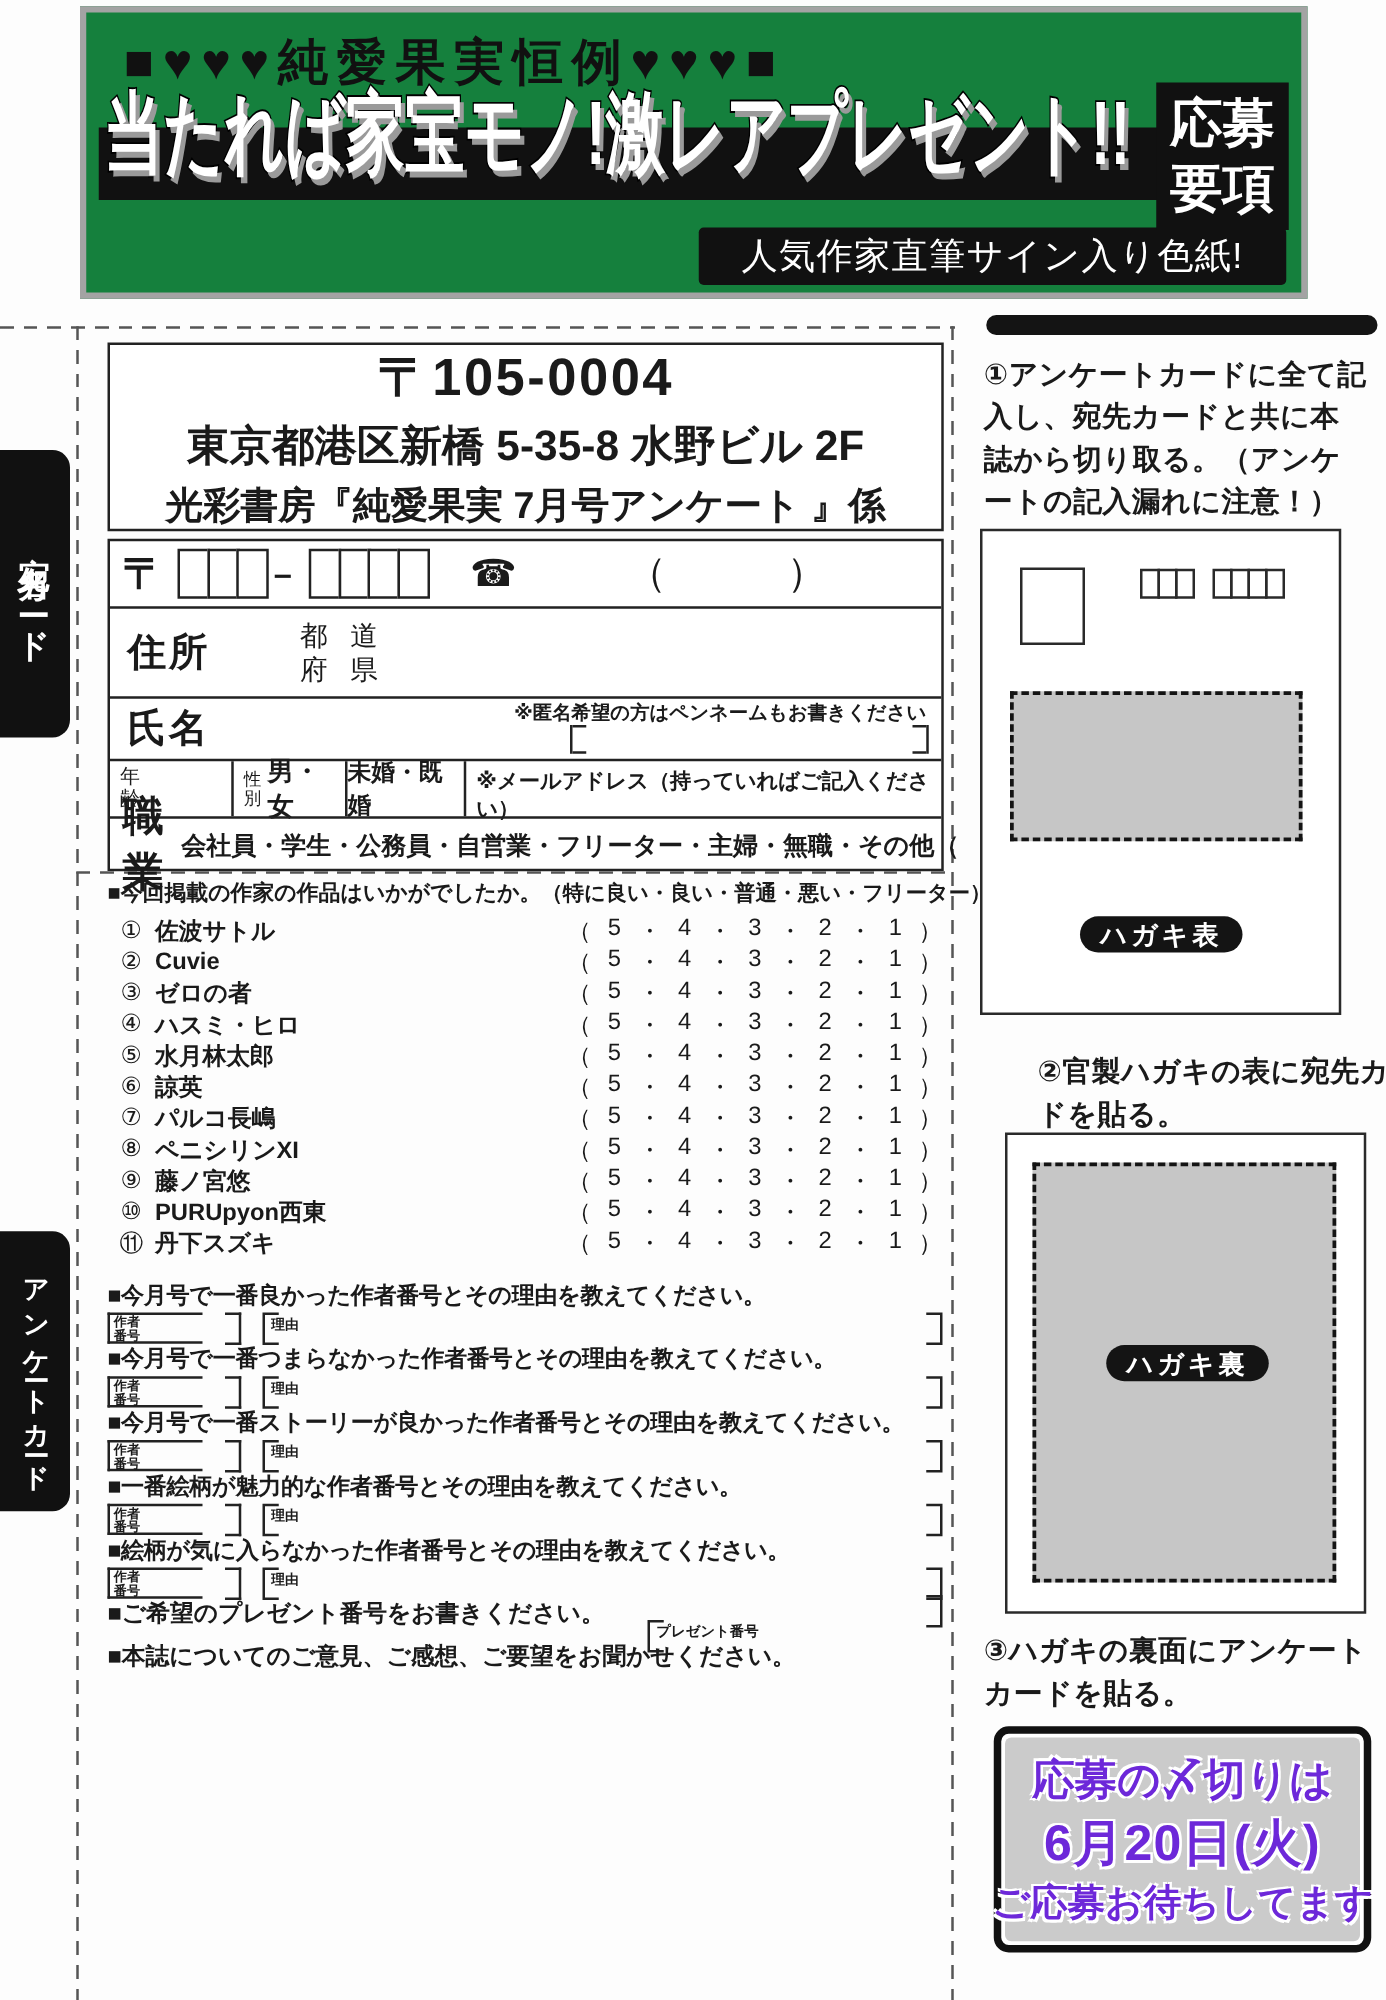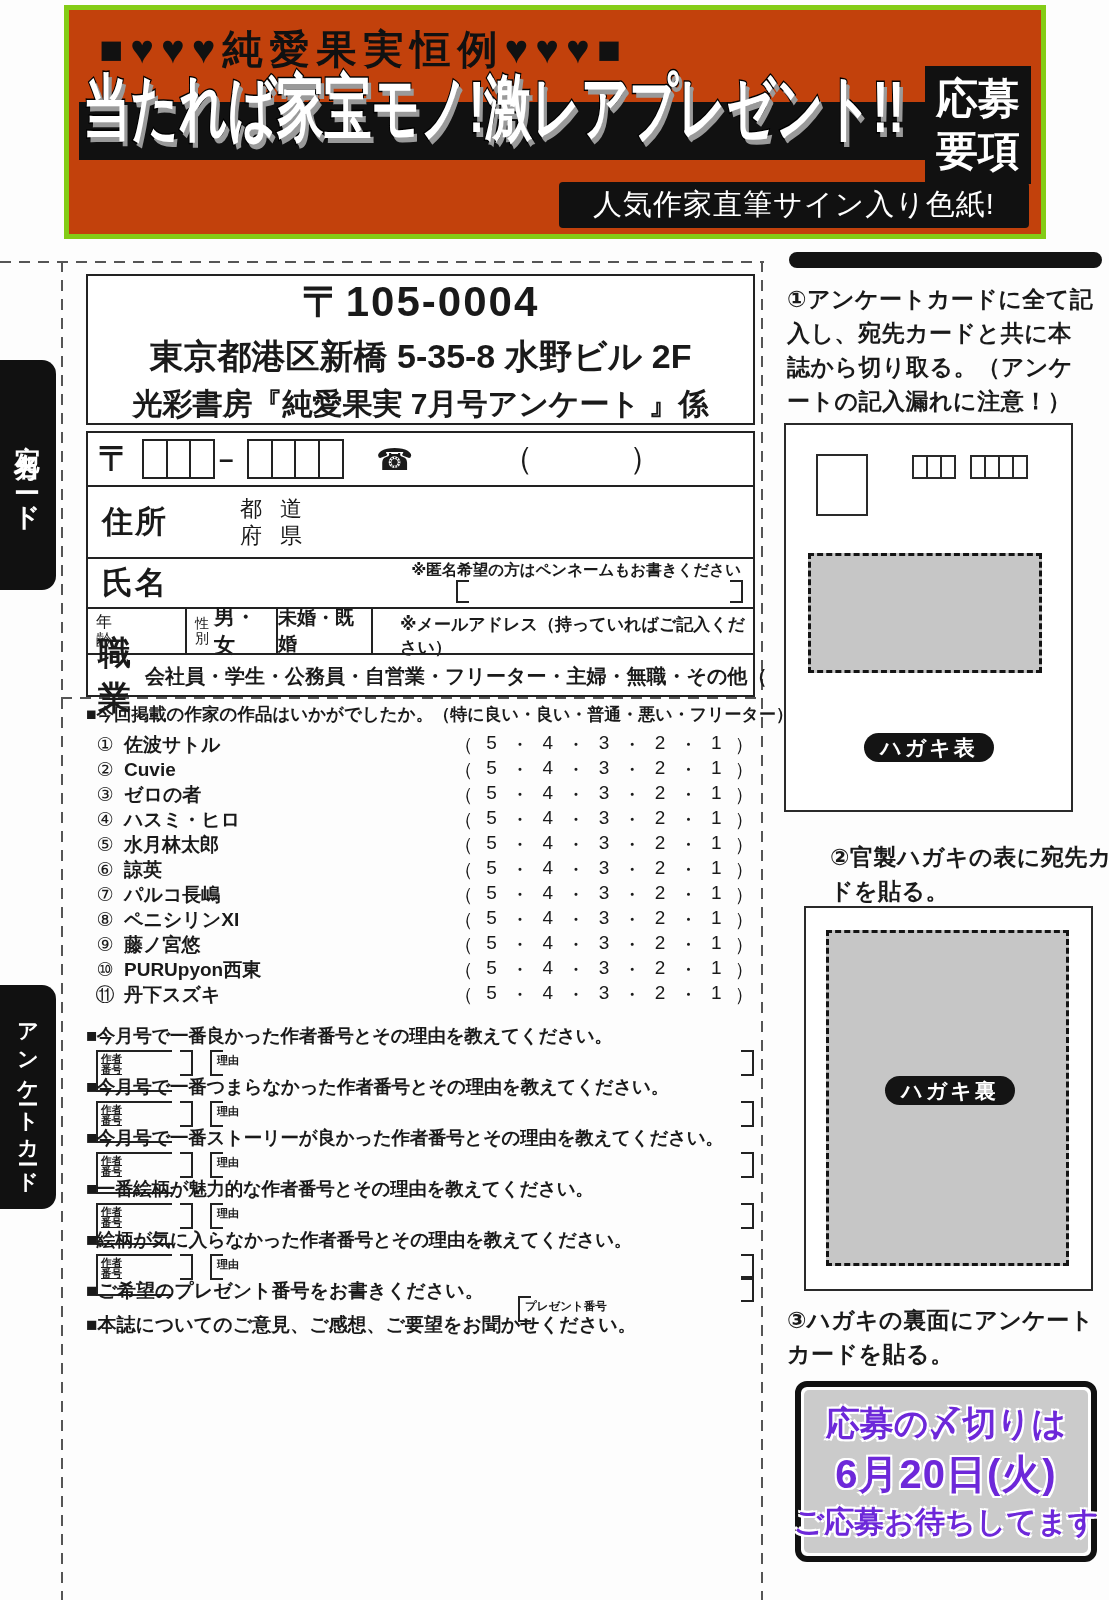--- a/index.html
+++ b/index.html
@@ -2,21 +2,21 @@
 <html><head>
 <meta charset="utf-8">
 <style>
   :root{ --ink:#1a1a1a; }
   *{ margin:0; padding:0; box-sizing:border-box; }
   html,body{ background:#e8e8e8; }
   body{ font-family:"Liberation Sans","DejaVu Sans",sans-serif; color:var(--ink); }
   .page{ position:relative; width:1109px; height:1600px; background:#fdfdfd; margin:0 auto; overflow:hidden; }
 
   
-  .banner{ position:absolute; left:64px; top:5px; width:982px; height:234px; border:5px solid #84cc16; background:#c2410c; }
+  .banner{ position:absolute; left:64px; top:5px; width:982px; height:234px; border:5px solid #a3a3a3; background:#15803d; }
   .hearts{ position:absolute; left:30px; top:12px; font-size:40px; font-weight:bold; letter-spacing:7px; white-space:nowrap; color:#111; }
   .title-stripe{ position:absolute; left:10px; top:92px; width:866px; height:58px; background:#111; }
   .banner-title{ position:absolute; left:14px; top:38px; font-size:72px; line-height:118px; font-weight:bold; white-space:nowrap;
       color:#fff; -webkit-text-stroke:3px #000; paint-order:stroke fill; text-shadow:5px 5px 0 #9a9a9a;
       transform:scaleX(.66); transform-origin:left center; z-index:2; }
   .badge{ position:absolute; right:10px; top:56px; width:106px; height:118px; background:#111; color:#fff;
       display:flex; flex-direction:column; align-items:center; justify-content:center; font-size:42px; font-weight:bold; line-height:1.25; z-index:3; }
   .tagline-band{ position:absolute; right:12px; bottom:6px; width:470px; height:46px; background:#111; border-radius:4px;
       display:flex; align-items:center; justify-content:center; }
   .tagline{ color:#fff; font-weight:normal; font-size:29px; white-space:nowrap; letter-spacing:1px; }
@@ -47,21 +47,21 @@
   .zipcell:first-child{ margin-left:0; }
   .zipdash{ font-size:26px; font-weight:bold; margin:0 4px; }
   .f-phone{ font-size:30px; margin-left:32px; }
   .f-parens{ font-size:32px; margin-left:88px; white-space:pre; }
   .f-label{ font-size:31px; font-weight:bold; margin-left:14px; letter-spacing:2px; }
   .pref-hint{ margin-left:72px; font-size:22px; line-height:1.25; letter-spacing:6px; white-space:pre-line; }
   .name-note{ position:absolute; right:12px; top:1px; font-size:15.5px; font-weight:bold; white-space:nowrap; }
   .pen-area{ position:absolute; left:368px; right:10px; top:21px; bottom:4px; display:flex; justify-content:space-between; }
   .cell{ height:100%; display:flex; align-items:center; border-left:2px solid #222; }
   .cell:first-child{ border-left:none; }
-  .c-age{ width:97px; } .c-sex{ width:91px; } .c-marital{ width:95px; justify-content:center; } .c-mail{ flex:1; align-items:flex-start;padding-left:19px; }
+  .c-age{ width:97px; } .c-sex{ width:91px; } .c-marital{ width:95px; justify-content:center; } .c-mail{ flex:1; align-items:flex-start; }
   .two-line{ font-size:16px; line-height:1.1; margin-left:8px; white-space:pre-line; }
   .sex-opts{ font-size:21px; font-weight:bold; margin-left:5px; }
   .marital{ font-size:19px; font-weight:bold; }
   .mail-note{ font-size:17px; font-weight:bold; margin:4px 0 0 8px; }
   .job-label{ font-size:33px; font-weight:bold; margin-left:10px; letter-spacing:2px; }
   .job-opts{ font-size:20px; font-weight:bold; margin-left:12px; white-space:pre; }
 
   
   .survey{ position:absolute; left:86px; top:702px; width:670px; }
   .sv-head{ display:flex; justify-content:space-between; align-items:baseline; }
@@ -70,21 +70,21 @@
   .artist-rows{ margin-top:6px; }
   .artist-row{ display:flex; align-items:center; height:25px; }
   .a-num{ width:38px; text-align:center; font-size:19px; }
   .a-name{ font-size:19px; font-weight:bold; white-space:nowrap; }
   .a-rate{ margin-left:auto; width:302px; display:flex; justify-content:space-between; font-size:19px; padding-right:2px; }
 
   .q-zone{ margin-top:16px; }
   .q-block{ position:relative; height:51px; }
   .q-title{ font-size:18.5px; font-weight:bold; letter-spacing:-.3px; white-space:nowrap; }
   .q-answer{ position:relative; height:28px; margin-top:2px; }
-  .authbox{ position:absolute; left:10px; top:0; width:76px; height:42px; border:2.5px solid #222; border-right:none;text-decoration:underline; }
+  .authbox{ position:absolute; left:0; top:0; width:76px; height:25px; border:2.5px solid #222; border-right:none; }
   .authlbl{ display:block; font-size:10.5px; line-height:1.08; font-weight:bold; padding:1px 0 0 3px; }
   .authclose{ position:absolute; left:94px; top:0; width:13px; height:26px; border:2.5px solid #222; border-left:none; }
   .bk-open{ position:relative; border-left:2.5px solid #222; }
   .bk-open::before{ content:""; position:absolute; left:0; top:0; width:11px; border-top:2.5px solid #222; }
   .bk-open::after{ content:""; position:absolute; left:0; bottom:0; width:11px; border-bottom:2.5px solid #222; }
   .bk-close{ position:relative; border-right:2.5px solid #222; }
   .bk-close::before{ content:""; position:absolute; right:0; top:0; width:11px; border-top:2.5px solid #222; }
   .bk-close::after{ content:""; position:absolute; right:0; bottom:0; width:11px; border-bottom:2.5px solid #222; }
   .reason{ position:absolute; left:124px; top:0; width:200px; height:26px; }
   .reasonlbl{ font-size:11px; font-weight:bold; padding-left:5px; display:inline-block; margin-top:1px; }

